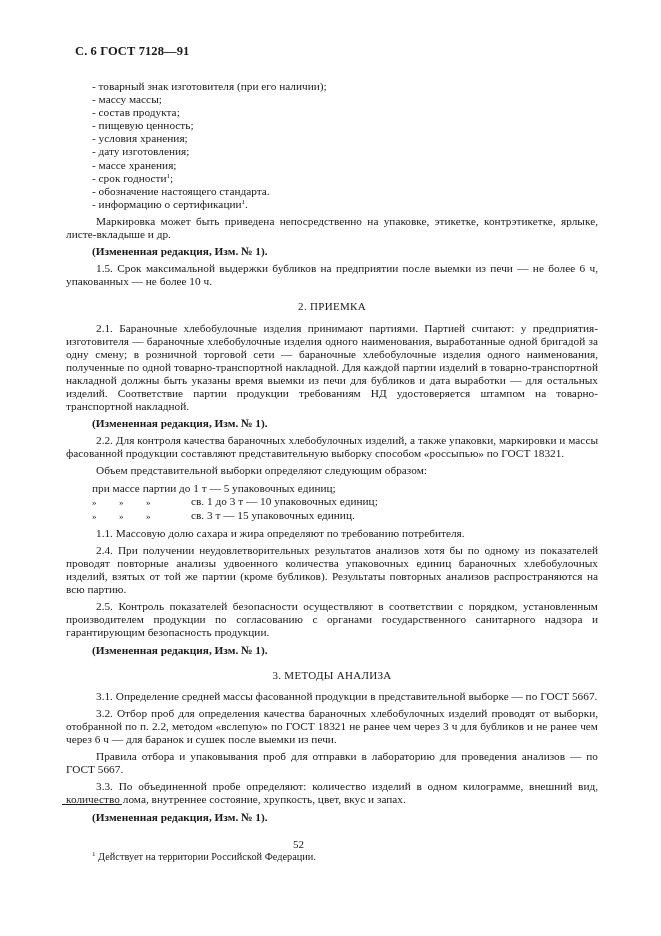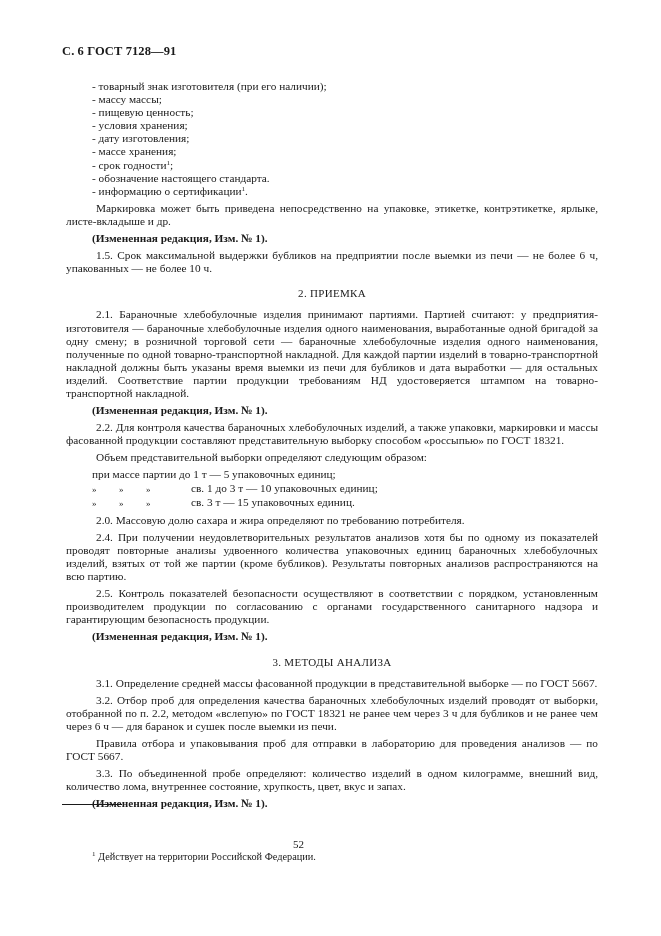--- a/index.html
+++ b/index.html
@@ -1,18 +1,18 @@
 <!DOCTYPE html>
 <html><head>
   <meta charset="utf-8">
   <style>
     html, body { margin: 0; padding: 0; background: #ffffff; }
     body { width: 661px; height: 936px; position: relative; overflow: hidden; color: #1a1a1a;
            font-family: "Liberation Serif", "DejaVu Serif", serif; font-size: 11.3px; line-height: 13.1px; }
-    .header { position: absolute; left: 62px; top: 45px; font-weight: bold; font-size: 12.5px; letter-spacing: 0.1px; }
+    .header { position: absolute; left: 75px; top: 45px; font-weight: bold; font-size: 12.5px; letter-spacing: 0.1px; }
     .page { position: absolute; left: 62px; top: 80px; width: 540px; }
     .li { padding-left: 30px; white-space: nowrap; }
     .p { text-align: justify; text-indent: 30px; margin: 4px; }
     .bold { font-weight: bold; padding-left: 30px; }
     .h { text-align: center; font-weight: normal; font-size: 11px; margin: 12px 0 8px 0; letter-spacing: 0.3px; }
     .ditto { padding-left: 30px; white-space: nowrap; }
     .ditto span.q { display: inline-block; width: 27px; text-align: left; font-size: 9px; }
     .ditto span.q.last { width: 45px; }
     sup { font-size: 7px; vertical-align: 4px; line-height: 0; }
     .fn-rule { position: absolute; left: 62px; top: 804px; width: 60px; border-top: 1.6px solid #1a1a1a; }
@@ -21,20 +21,21 @@
   </style>
 </head>
 <body>
 
 <div class="header">С. 6 ГОСТ 7128—91</div>
 
 <div class="page">
   <div>
     <div class="li">- товарный знак изготовителя (при его наличии);</div>
     <div class="li">- массу массы;</div>
+    <div class="li">- состав продукта;</div>
     <div class="li">- пищевую ценность;</div>
     <div class="li">- условия хранения;</div>
     <div class="li">- дату изготовления;</div>
     <div class="li">- массе хранения;</div>
     <div class="li"><span>- срок годности</span><sup>1</sup><span>;</span></div>
     <div class="li">- обозначение настоящего стандарта.</div>
     <div class="li"><span>- информацию о сертификации</span><sup>1</sup><span>.</span></div>
   </div>
   <p class="p">Маркировка может быть приведена непосредственно на упаковке, этикетке, контрэтикетке, ярлыке, листе-вкладыше и др.</p>
   <div class="bold">(Измененная редакция, Изм. № 1).</div>
@@ -45,21 +46,21 @@
   <div class="bold">(Измененная редакция, Изм. № 1).</div>
   <p class="p">2.2. Для контроля качества бараночных хлебобулочных изделий, а также упаковки, маркировки и массы фасованной продукции составляют представительную выборку способом «россыпью» по ГОСТ 18321.</p>
   <p class="p">Объем представительной выборки определяют следующим образом:</p>
   <div class="ditto">при массе партии до 1 т — 5 упаковочных единиц;</div>
   <div class="ditto">
     <span class="q">»</span><span class="q">»</span><span class="q last">»</span><span>св. 1 до 3 т — 10 упаковочных единиц;</span>
   </div>
   <div class="ditto">
     <span class="q">»</span><span class="q">»</span><span class="q last">»</span><span>св. 3 т — 15 упаковочных единиц.</span>
   </div>
-  <p class="p">2.0. Массовую долю сахара и жира определяют по требованию потребителя.</p>
+  <p class="p">1.1. Массовую долю сахара и жира определяют по требованию потребителя.</p>
   <p class="p">2.4. При получении неудовлетворительных результатов анализов хотя бы по одному из показателей проводят повторные анализы удвоенного количества упаковочных единиц бараночных хлебобулочных изделий, взятых от той же партии (кроме бубликов). Результаты повторных анализов распространяются на всю партию.</p>
   <p class="p">2.5. Контроль показателей безопасности осуществляют в соответствии с порядком, установленным производителем продукции по согласованию с органами государственного санитарного надзора и гарантирующим безопасность продукции.</p>
   <div class="bold">(Измененная редакция, Изм. № 1).</div>
 
   <div class="h">3. МЕТОДЫ АНАЛИЗА</div>
   <p class="p">3.1. Определение средней массы фасованной продукции в представительной выборке — по ГОСТ 5667.</p>
   <p class="p">3.2. Отбор проб для определения качества бараночных хлебобулочных изделий проводят от выборки, отобранной по п. 2.2, методом «вслепую» по ГОСТ 18321 не ранее чем через 3 ч для бубликов и не ранее чем через 6 ч — для баранок и сушек после выемки из печи.</p>
   <p class="p">Правила отбора и упаковывания проб для отправки в лабораторию для проведения анализов — по ГОСТ 5667.</p>
   <p class="p">3.3. По объединенной пробе определяют: количество изделий в одном килограмме, внешний вид, количество лома, внутреннее состояние, хрупкость, цвет, вкус и запах.</p>
   <div class="bold">(Измененная редакция, Изм. № 1).</div>

